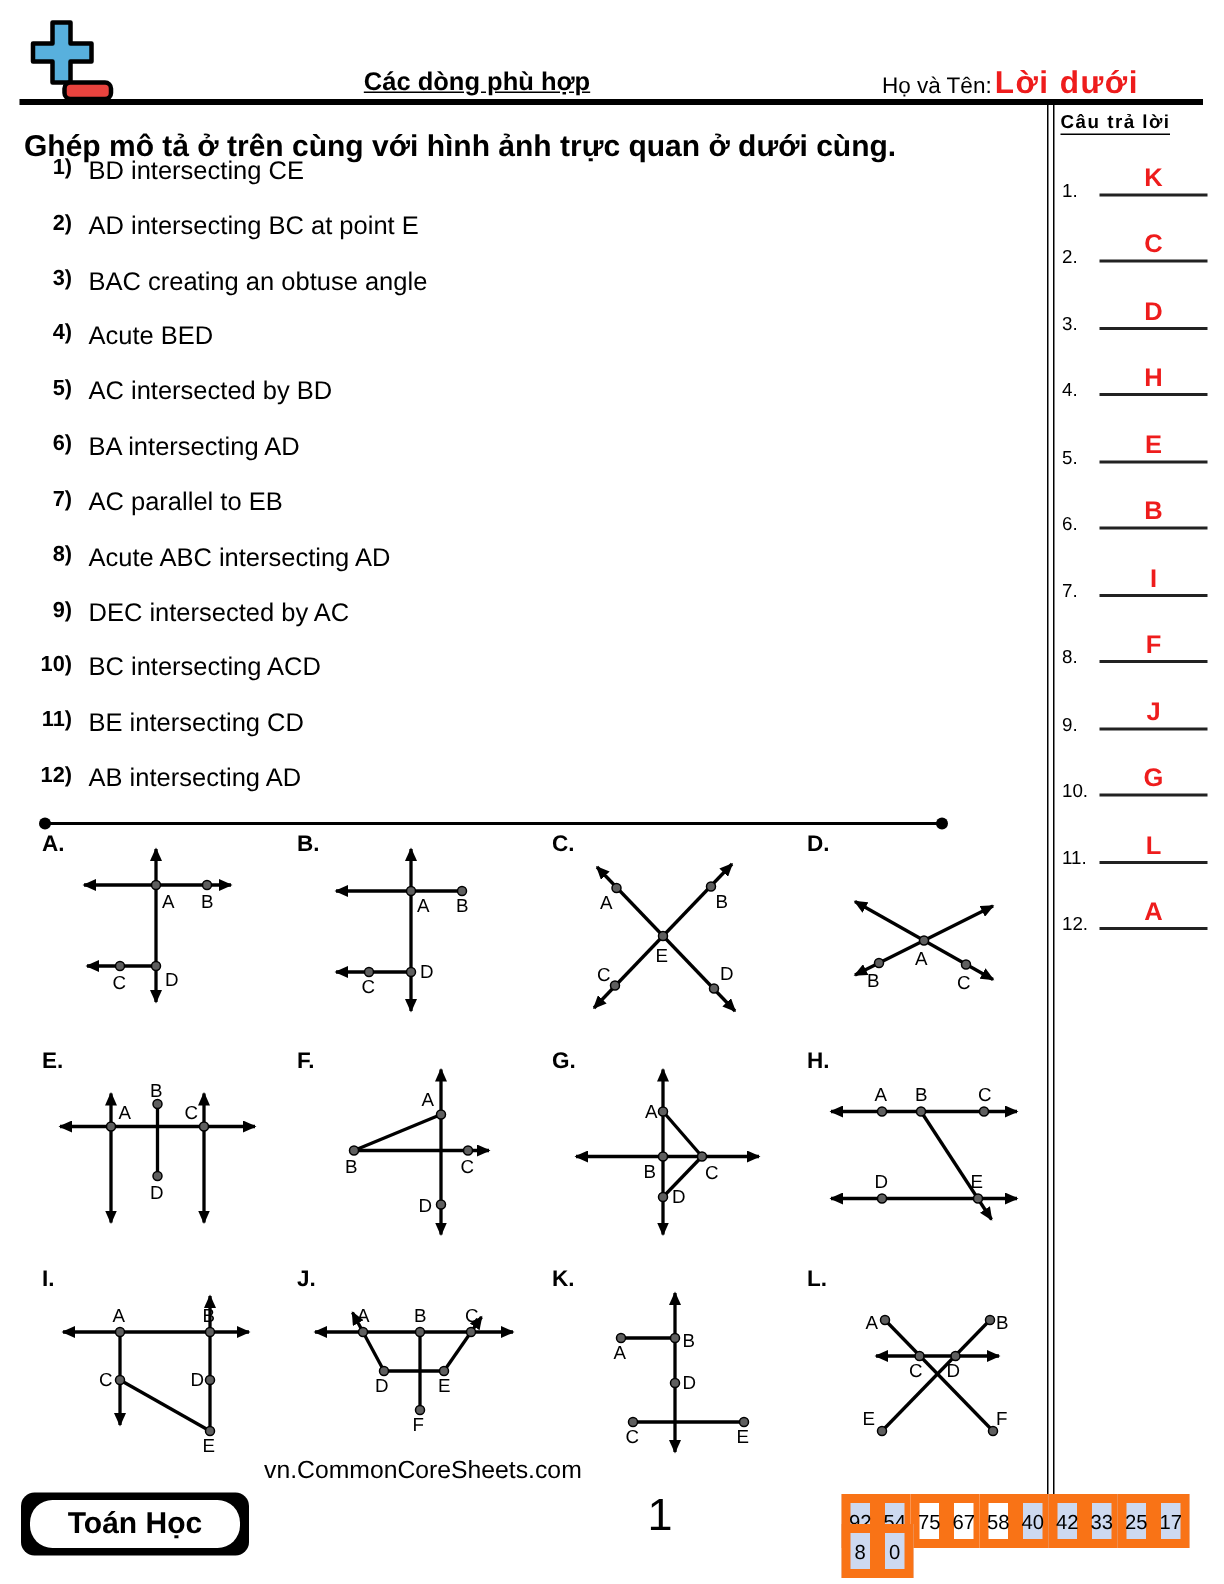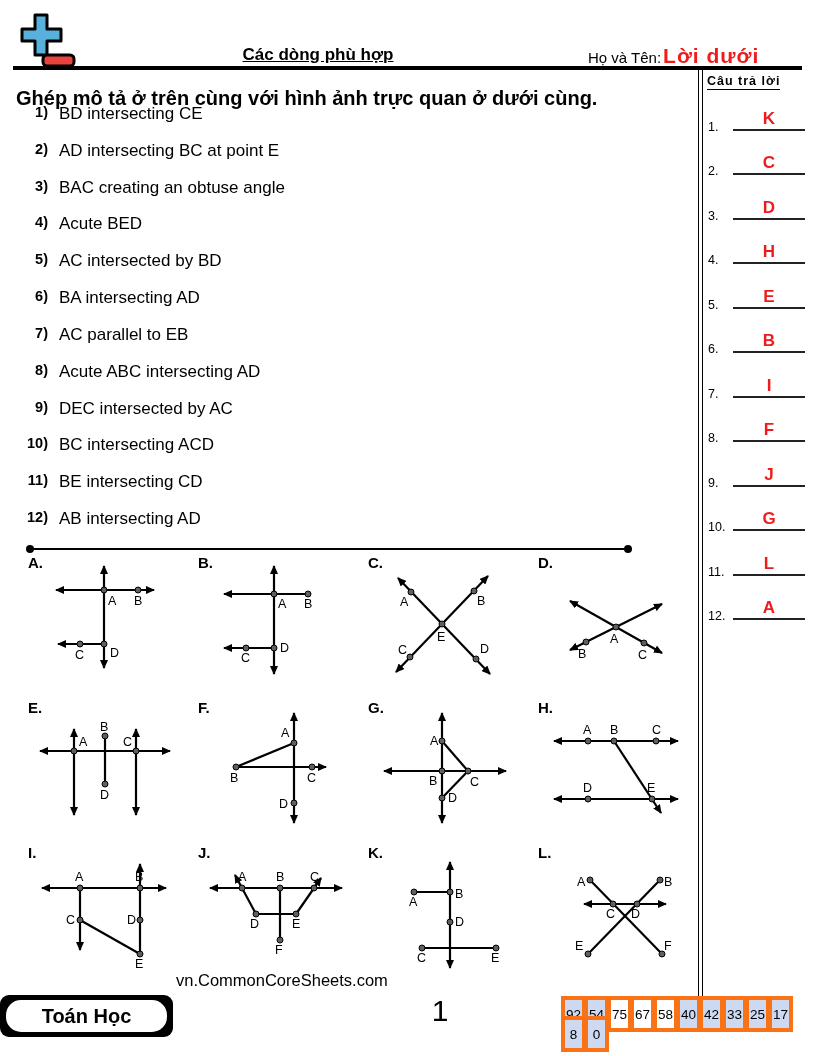--- a/index.html
+++ b/index.html
@@ -37,27 +37,27 @@
 
   
   .fig-cell { position:absolute; width:168px; height:140px; }
   .fig-letter { position:absolute; left:4px; top:0; font-size:15px; font-weight:700; }
   .fig-svg { position:absolute; left:0; top:6px; }
   .ln { stroke:#000; stroke-width:2.2; fill:none; }
   .dot { fill:#5f5f5f; stroke:#000; stroke-width:1; }
   .fig-svg text { font-family:"Liberation Sans",sans-serif; font-size:12.5px; fill:#000; }
 
   
-  .badge-outer { position:absolute; left:0; top:995px; width:152px; height:42px; background:#000; border-radius:9px;padding-left:21px; }
+  .badge-outer { position:absolute; left:14px; top:995px; width:152px; height:42px; background:#000; border-radius:9px; }
   .badge-inner { position:absolute; left:6px; top:5px; right:6px; bottom:5px; background:#fff; border-radius:15px; display:flex; align-items:center; justify-content:center; font-size:20px; font-weight:700; }
   .site { position:absolute; left:176px; top:971px; font-size:16.5px; }
   .page-num { position:absolute; left:400px; top:994px; width:80px; text-align:center; font-size:30px; }
   .score-label { position:absolute; width:40px; text-align:right; font-size:13.5px; left:518px; height:22px; line-height:22px;margin-left:40px; }
   .score-row { position:absolute; left:561px; display:flex; }
-  .cell { width:25px; height:36px; border:4px solid #f97316; box-sizing:border-box; margin-left:-2px; display:flex; align-items:center; justify-content:center; font-size:13.5px; background:#fff; }
+  .cell { width:25px; height:36px; border:6px solid #f97316; box-sizing:border-box; margin-left:-2px; display:flex; align-items:center; justify-content:center; font-size:13.5px; background:#fff; }
   .cell:first-child { margin-left:0; }
   .cell.hl { background:var(--cell-blue,#cdd9f0); }
 </style>
 </head>
 <body>
 
 <svg width="0" height="0" style="position:absolute">
   <defs>
     <marker id="ah" markerWidth="10" markerHeight="8" refX="8" refY="4" orient="auto-start-reverse" markerUnits="userSpaceOnUse">
       <path d="M0,0 L9,4 L0,8 z"></path>

